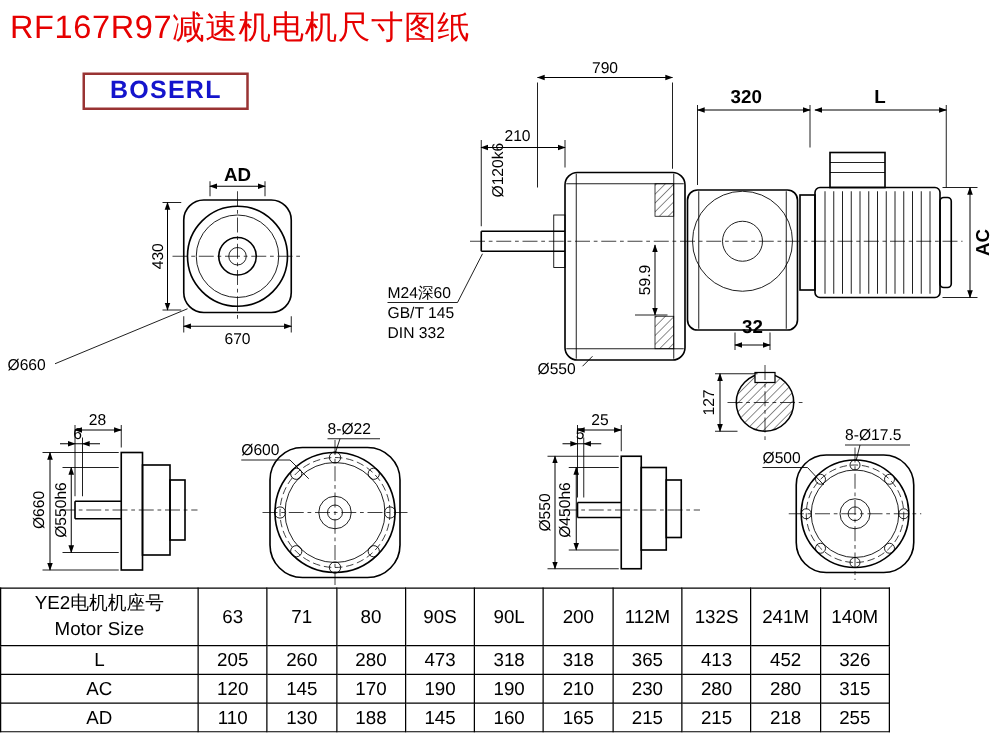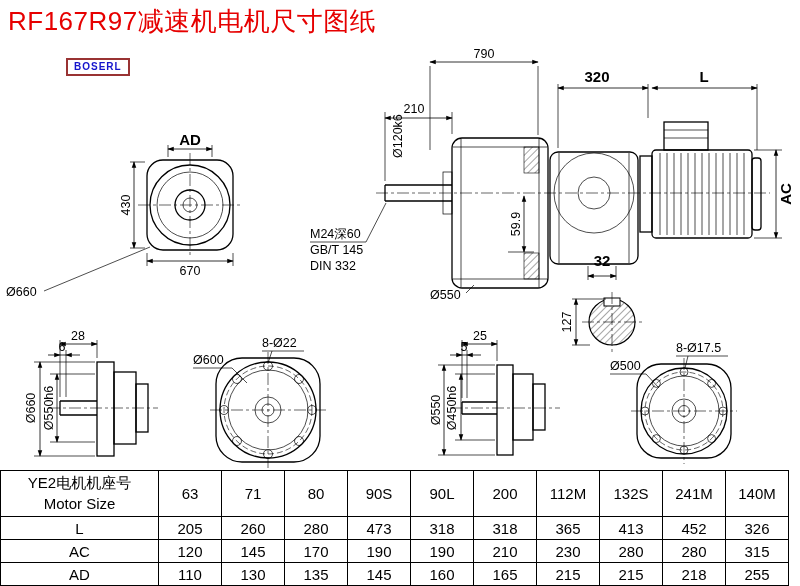--- a/index.html
+++ b/index.html
@@ -1,31 +1,31 @@
 <!DOCTYPE html>
 <html><head>
 <meta charset="utf-8">
 <style>
   *{box-sizing:border-box;margin:0;padding:0}
   html,body{width:800px;height:586px;background:#fff;overflow:hidden;
     font-family:"Liberation Sans",sans-serif;position:relative}
   .title{position:absolute;top:4px;left:8px;font-size:26px;font-weight:normal;
     color:#e60000;letter-spacing:.5px;z-index:3}
   .brand{position:absolute;top:58px;left:66px;border:2px solid #993333;color:#1414cc;
-    font-weight:bold;font-size:10px;padding:1px 6px 2px;letter-spacing:1px;z-index:3;background:#fff}
+    font-weight:bold;font-size:20px;padding:1px 20px 2px;letter-spacing:1px;z-index:3;background:#fff}
   svg.draw{position:absolute;top:0;left:0;z-index:1}
   svg text{fill:#000;font-family:"Liberation Sans",sans-serif}
   .o{fill:none;stroke:#000;stroke-width:1.3}
   .t{fill:none;stroke:#000;stroke-width:.7}
   .d{fill:none;stroke:#000;stroke-width:.8}
   .cl{fill:none;stroke:#000;stroke-width:.6;stroke-dasharray:12 3 3 3}
   .bc{fill:none;stroke:#000;stroke-width:.6;stroke-dasharray:6 3}
   text.dim{font-size:12.5px}
   text.dimb{font-size:15px;font-weight:bold}
-  table.spec{position:absolute;top:470px;left:0;width:789px;border-collapse:collapse;
+  table.spec{position:absolute;top:470px;left:0;width:712px;border-collapse:collapse;
     table-layout:fixed;z-index:2;background:#fff}
   table.spec td{border:1px solid #000;text-align:center;font-size:15px;height:23px;
     padding:0;color:#000;overflow:hidden;white-space:nowrap}
   table.spec tr.hdr td{height:46px}
   td.lbl{text-align:left;padding-left:6px;line-height:1.35}
 </style>
 </head>
 <body>
 
 <div class="title">RF167R97减速机电机尺寸图纸</div>
@@ -364,21 +364,21 @@
     <td>210</td>
     <td>230</td>
     <td>280</td>
     <td>280</td>
     <td>315</td>
   </tr>
   <tr>
     <td>AD</td>
     <td>110</td>
     <td>130</td>
-    <td>135</td>
+    <td>188</td>
     <td>145</td>
     <td>160</td>
     <td>165</td>
     <td>215</td>
     <td>215</td>
     <td>218</td>
     <td>255</td>
   </tr>
   </tbody>
 </table>

